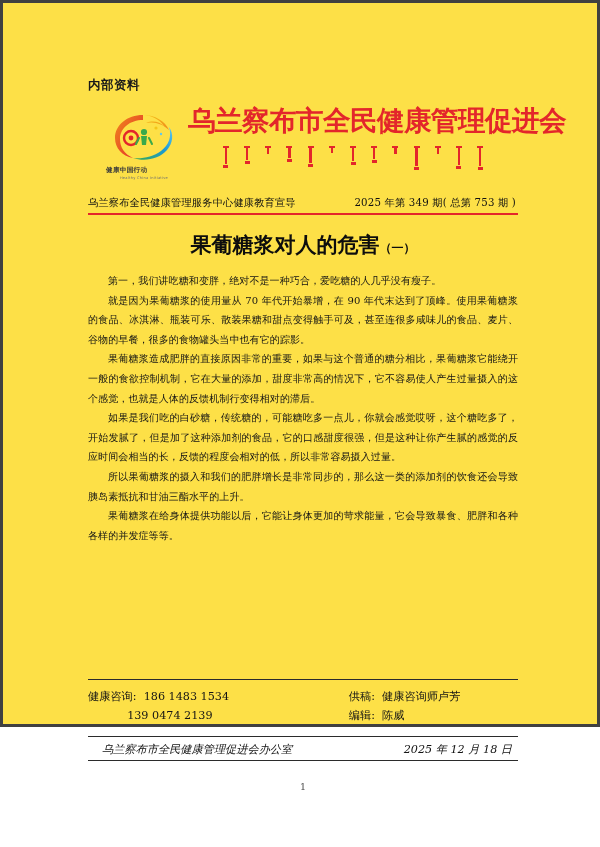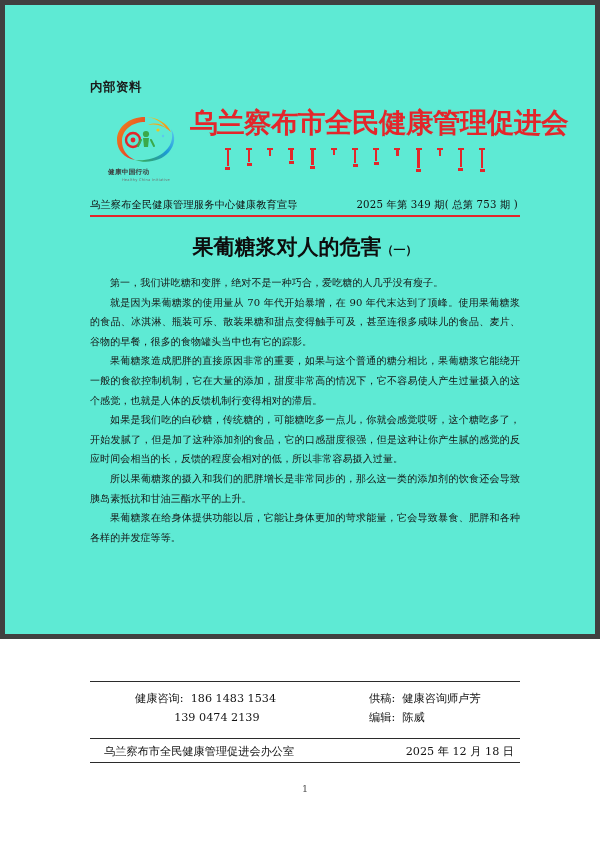--- a/index.html
+++ b/index.html
@@ -9,24 +9,24 @@
   }
   body {
     width: 600px;
     height: 847px;
     font-family: "DejaVu Sans", sans-serif;
     overflow: hidden;
   }
   .page {
     position: relative;
     width: 600px;
-    height: 639px;
-    background: #5eead4;
+    height: 727px;
+    background: #fde047;
     box-sizing: border-box;
-    border: 5px solid #404040;
+    border: 3px solid #404040;
   }
   .sheet {
     position: absolute;
     left: 85px;
     top: 0;
     width: 430px;
     height: 847px;
   }
 
   
@@ -206,21 +206,20 @@
     width: 430px;
     font-family: "DejaVu Serif", serif;
     font-size: 11.2px;
     line-height: 19px;
     color: #141414;
   }
   .contact-row {
     display: flex;
     justify-content: flex-end;
     white-space: nowrap;
-    margin-left: 45px;
   }
   .contact-left { width: 250px; }
   .contact-right { width: 170px; text-align: left; padding-left: 12px; }
 
   .footer-rule-mid {
     position: absolute;
     left: 0;
     top: 733px;
     width: 430px;
     height: 1.3px;
@@ -230,20 +229,21 @@
     position: absolute;
     left: 0;
     top: 739px;
     width: 430px;
     display: flex;
     justify-content: space-between;
     font-family: "DejaVu Serif", serif;
     font-size: 11.2px;
     color: #141414;
     white-space: nowrap;
+    font-style: italic;
   }
   .issuer-name { padding-left: 14px; }
   .issuer-date { padding-right: 6px; }
   .footer-rule-bottom {
     position: absolute;
     left: 0;
     top: 757px;
     width: 430px;
     height: 1.3px;
     background: #2b2b2b;

